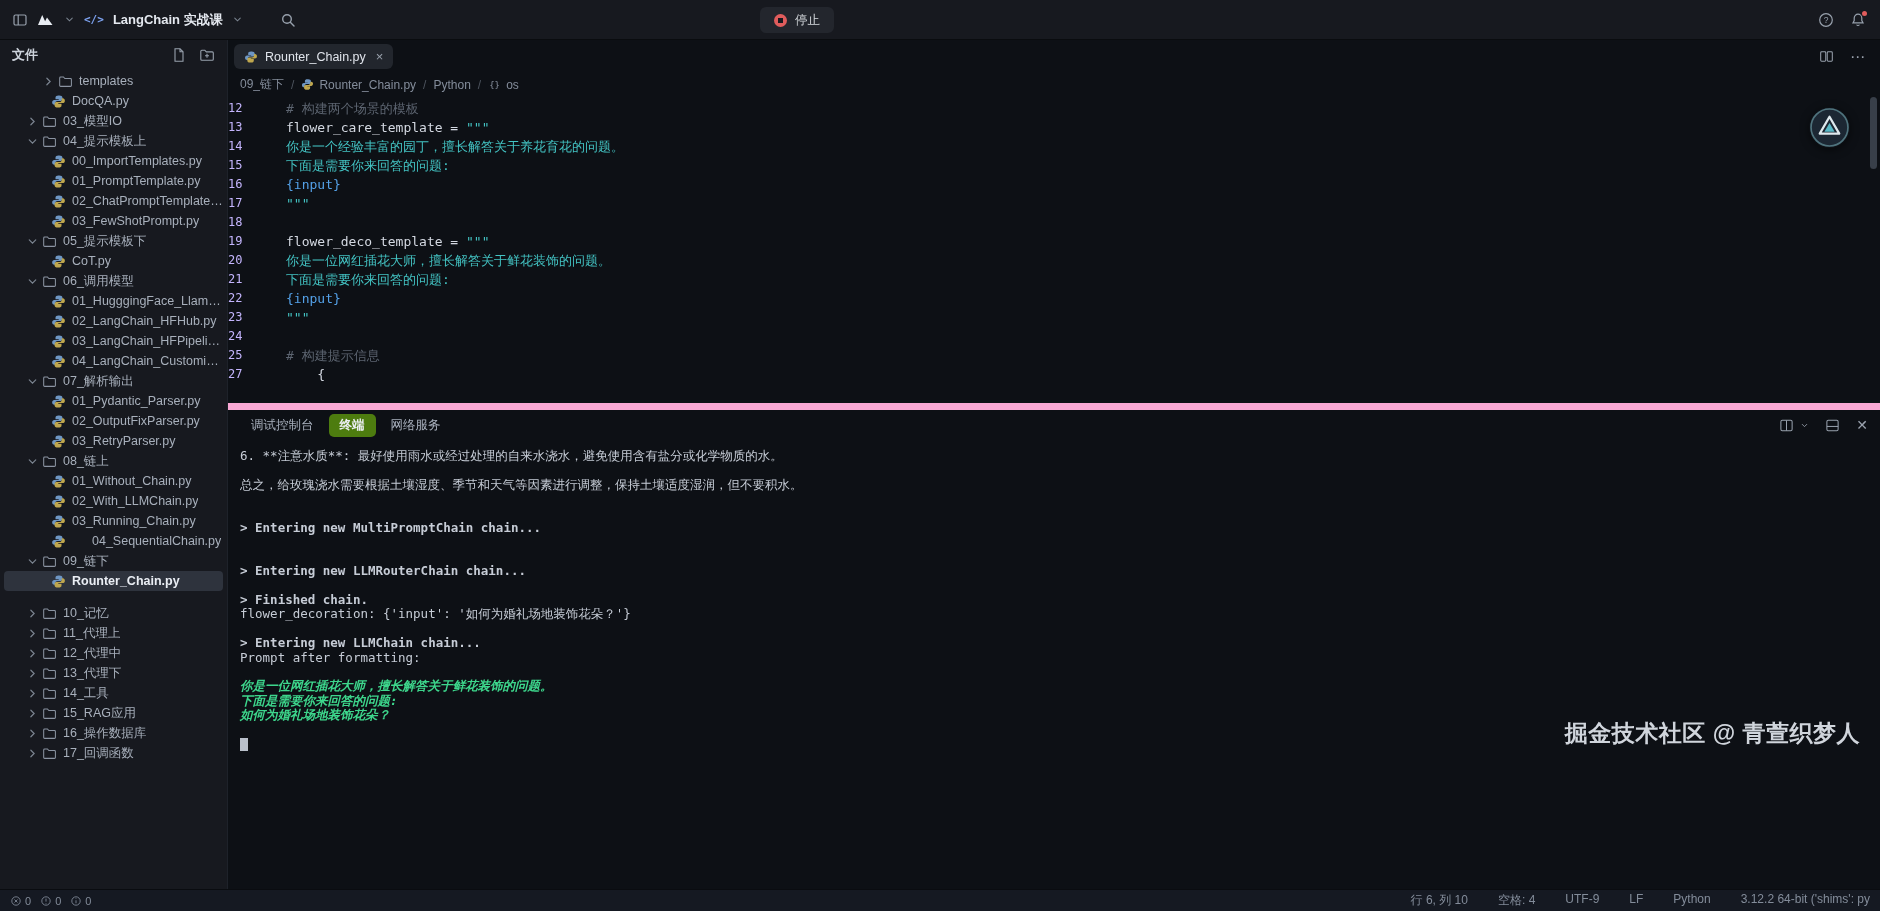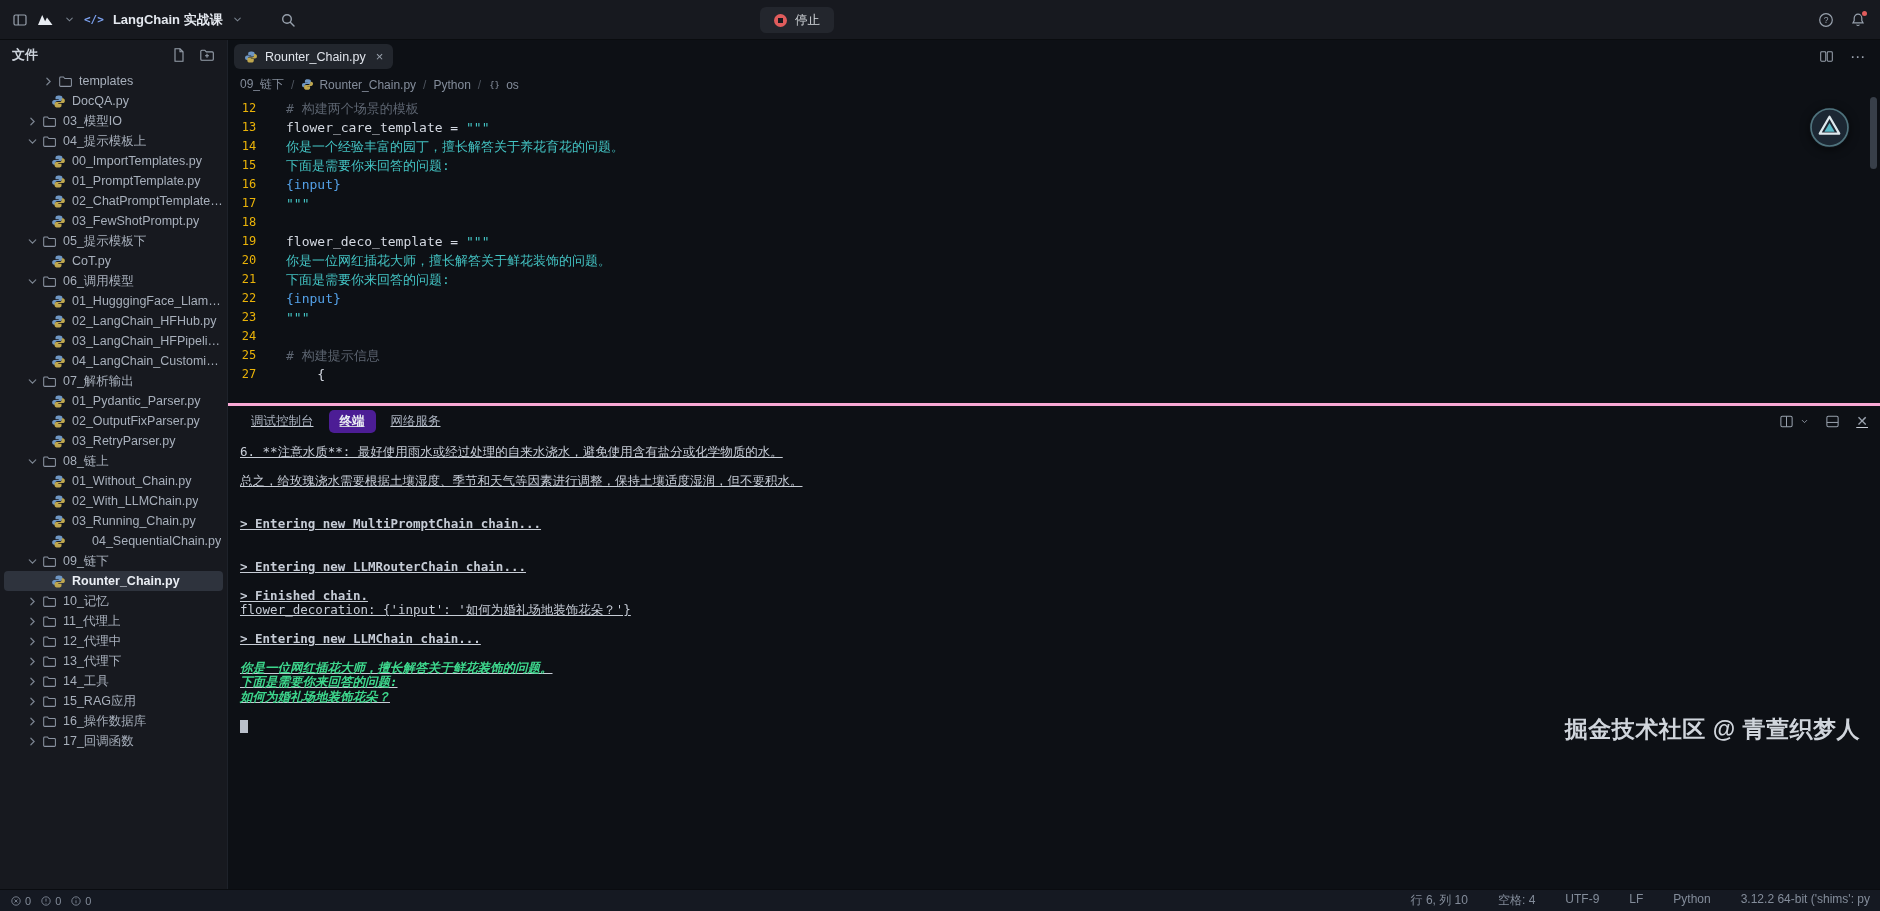--- a/index.html
+++ b/index.html
@@ -58,37 +58,37 @@
   .breadcrumbs { flex:0 0 25px; display:flex; align-items:center; gap:7px; padding-left:12px;
                  font-size:12px; color:#848d9b; }
   .breadcrumbs .sep { color:#4d545e; }
   .crumb { display:inline-flex; align-items:center; gap:5px; cursor:pointer; }
   .bic { width:13px; height:13px; color:#8b94a2; }
 
   
   .code-wrap { flex:0 0 306px; position:relative; overflow:hidden;
                font-family:"DejaVu Sans Mono",monospace; font-size:13px; padding-top:2px; }
   .cline { height:19px; line-height:19px; display:flex; }
-  .gut { flex:0 0 42px; text-align:center; color:#eab308; font-size:12px; }
+  .gut { flex:0 0 42px; text-align:left; color:#c4b5fd; font-size:12px; }
   .lctext { padding-left:16px; white-space:pre; }
   .cm { color:#5c6470; }
   .str { color:#43c3c3; }
   .ph { color:#54a1e8; }
   .pl { color:#d4d9e2; }
   .vscroll { position:absolute; right:3px; top:0; width:7px; height:72px; background:#383f49; border-radius:4px; }
   .float-avatar { position:absolute; right:30px; top:10px; width:41px; height:41px; border-radius:50%;
                   border:none; background:transparent; padding:0; cursor:pointer;
                   box-shadow:0 2px 8px rgba(0,0,0,.5); }
   .float-avatar svg { width:41px; height:41px; display:block; }
 
   
-  .panel { flex:1; border-top:3px solid #f9a8d4; display:flex; flex-direction:column; position:relative; min-height:0;text-decoration:underline; }
+  .panel { flex:1; border-top:7px solid #f9a8d4; display:flex; flex-direction:column; position:relative; min-height:0; }
   .panel-tabs { flex:0 0 30px; display:flex; align-items:center; padding:0 12px; gap:4px; }
   .ptab { padding:3px 11px; border-radius:5px; font-size:12.5px; color:#a9b1be; cursor:pointer; }
-  .ptab.active { background:#4c1d95; color:#ebeef3; font-weight:bold; }
+  .ptab.active { background:#4d7c0f; color:#ebeef3; font-weight:bold; }
   .panel-actions { margin-left:auto; display:flex; gap:16px; align-items:center; color:#9aa2ae; }
   .panel-actions .tbicon { width:15px; height:15px; }
   .pclose { font-size:14px; color:#9aa2ae; cursor:pointer; }
   .mini-chev { width:9px; height:9px; color:#9aa2ae; margin-left:-10px; }
 
   .terminal { flex:1; padding:9px 12px 0 12px; overflow:hidden;
               font-family:"DejaVu Sans Mono",monospace; font-size:12.5px; line-height:14.4px; color:#c6ccd6; }
   .tline { min-height:14.4px; white-space:pre-wrap; }
   .tline.bold { font-weight:bold; }
   .tline.green { color:#3dd68c; font-style:italic; font-weight:bold; }
@@ -442,21 +442,21 @@
           </div>
           <div class="trow selected" style="padding-left: 47px;">
             <span class="ic-slot fico">
               <svg viewBox="0 0 16 16">
                 <path d="M7.9 1.6c-1.9 0-3.1.8-3.1 2.2v1.9h3.4v.6H3.5c-1.4 0-2.3 1.1-2.3 2.6 0 1.5.9 2.6 2.3 2.6h1.1V9.7c0-1.3 1.1-2.3 2.4-2.3h3.2c1.1 0 2-.9 2-2V3.8c0-1.3-1.3-2.2-3.3-2.2z" fill="#6e96c3"></path>
                 <path d="M8.1 14.4c1.9 0 3.1-.8 3.1-2.2v-1.9H7.8v-.6h4.7c1.4 0 2.3-1.1 2.3-2.6 0-1.5-.9-2.6-2.3-2.6h-1.1v1.8c0 1.3-1.1 2.3-2.4 2.3H5.8c-1.1 0-2 .9-2 2v1.6c0 1.3 1.3 2.2 3.3 2.2z" fill="#bfa74e"></path>
               </svg>
             </span>
             <span class="tlabel">Rounter_Chain.py</span>
           </div>
-          <div class="trow" style="padding-left: 22px;">
+          <div class="trow" style="padding-left: 22px; margin-top: 12px;">
             <span class="ic-slot chev">
               <svg viewBox="0 0 16 16">
                 <path d="M6 4l4 4-4 4" fill="none" stroke="currentColor" stroke-width="1.5" stroke-linecap="round"></path>
               </svg>
             </span>
             <span class="ic-slot fico">
               <svg viewBox="0 0 16 16">
                 <path d="M1.8 4.2c0-.6.4-1 1-1h3l1.5 1.7h6c.6 0 1 .4 1 1v6.3c0 .6-.4 1-1 1H2.8c-.6 0-1-.4-1-1z" fill="none" stroke="currentColor" stroke-width="1.1"></path>
               </svg>
             </span>
@@ -719,20 +719,21 @@
             <div class="tline plain"></div>
             <div class="tline bold">&gt; Entering new MultiPromptChain chain...</div>
             <div class="tline plain"></div>
             <div class="tline plain"></div>
             <div class="tline bold">&gt; Entering new LLMRouterChain chain...</div>
             <div class="tline plain"></div>
             <div class="tline bold">&gt; Finished chain.</div>
             <div class="tline plain">flower_decoration: {'input': '如何为婚礼场地装饰花朵？'}</div>
             <div class="tline plain"></div>
             <div class="tline bold">&gt; Entering new LLMChain chain...</div>
+            <div class="tline plain">Prompt after formatting:</div>
             <div class="tline plain"></div>
             <div class="tline green">你是一位网红插花大师，擅长解答关于鲜花装饰的问题。</div>
             <div class="tline green">下面是需要你来回答的问题:</div>
             <div class="tline green">如何为婚礼场地装饰花朵？</div>
             <div class="tline plain"></div>
             <div class="tline"><span class="cursor"></span></div>
           </div>
         <div class="watermark">掘金技术社区 @ 青萱织梦人</div>
       </div>
 

